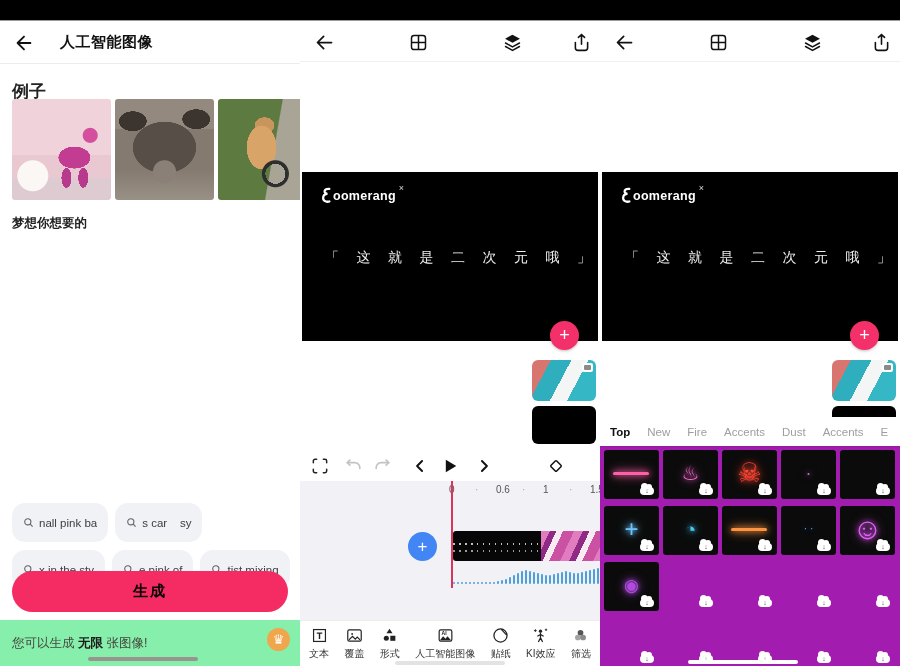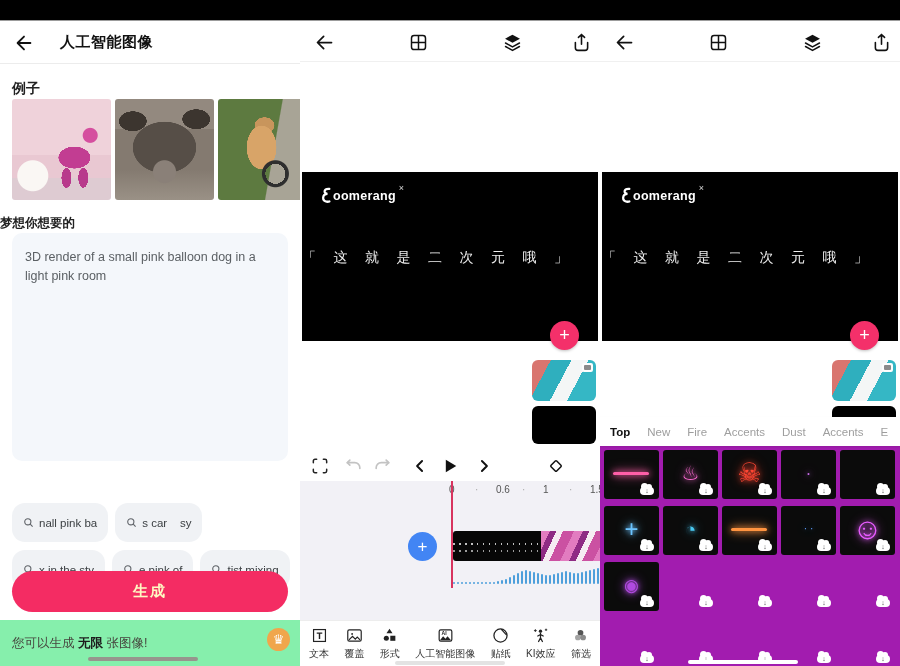--- a/index.html
+++ b/index.html
@@ -7,64 +7,64 @@
   body{font-family:"Liberation Sans","DejaVu Sans",sans-serif;-webkit-font-smoothing:antialiased}
   .stage{position:relative;width:900px;height:666px;overflow:hidden;background:#fff}
   .panel{position:absolute;top:0;height:666px;width:300px;overflow:hidden;background:#fff}
   .p-left{left:0}.p-mid{left:300px}.p-right{left:600px}
   .statusbar{position:absolute;left:0;top:0;width:100%;height:21px;background:#000;border-bottom:1px solid #9c9c9c;z-index:9}
 
   
   .header{position:absolute;top:22px;left:0;width:100%;height:42px;background:#fff;border-bottom:1px solid #ececec}
   .back-l{position:absolute;left:13px;top:10px;width:22px;height:22px}
   .page-title{position:absolute;left:60px;top:11px;font-size:15px;font-weight:700;color:#111;letter-spacing:.5px}
-  .ex-label{position:absolute;left:12px;top:80px;font-size:14px;color:#222;font-weight:700}
+  .ex-label{position:absolute;left:12px;top:80px;font-size:17px;color:#222;font-weight:700}
   .ex-row{position:absolute;left:12px;top:99px;display:flex;gap:4px}
   .ex-img{width:99px;height:101px;border-radius:3px;flex:0 0 auto}
   .img-balloon{background:
     radial-gradient(circle at 21% 76%, #faf7f4 0 15px, rgba(0,0,0,0) 16px),
     radial-gradient(circle at 79% 36%, #d54f9f 0 7px, rgba(0,0,0,0) 8px),
     radial-gradient(ellipse 16px 11px at 63% 58%, #c23d92 0 99%, rgba(0,0,0,0) 100%),
     radial-gradient(ellipse 5px 10px at 55% 78%, #b83a8c 0 99%, rgba(0,0,0,0) 100%),
     radial-gradient(ellipse 5px 10px at 72% 78%, #b83a8c 0 99%, rgba(0,0,0,0) 100%),
     linear-gradient(180deg,#efd2da 0 55%,#e9c8d2 55% 78%,#decbd2 78%)}
   .img-pig{background:
     radial-gradient(circle at 50% 72%, #8a8078 0 11px, rgba(0,0,0,0) 12px),
     radial-gradient(ellipse 32px 26px at 50% 48%, #564e47 0 98%, rgba(0,0,0,0) 100%),
     radial-gradient(ellipse 14px 10px at 18% 22%, #3c352f 0 98%, rgba(0,0,0,0) 100%),
     radial-gradient(ellipse 14px 10px at 82% 20%, #3c352f 0 98%, rgba(0,0,0,0) 100%),
     linear-gradient(180deg,#93897f 0 30%,#847a70 30% 70%,#9a9186)}
   .img-dog{background:
     radial-gradient(circle at 58% 74%, rgba(0,0,0,0) 0 10px, #2e2e2e 10px 13px, rgba(0,0,0,0) 14px),
     radial-gradient(ellipse 15px 22px at 44% 48%, #d8a468 0 98%, rgba(0,0,0,0) 100%),
     radial-gradient(ellipse 10px 8px at 47% 26%, #c8955c 0 98%, rgba(0,0,0,0) 100%),
     linear-gradient(100deg,#5d7a40 0 55%,#a8a496 56%)}
-  .prompt-label{position:absolute;left:0;top:215px;font-size:12.5px;color:#222;font-weight:700}
+  .prompt-label{position:absolute;left:12px;top:215px;font-size:12.5px;color:#222;font-weight:700}
   .prompt-box{position:absolute;left:12px;top:233px;width:276px;height:228px;background:#F4F7FB;border-radius:10px;padding:15px 13px;font-size:12.5px;line-height:1.5;color:#5b6064}
   .chips{position:absolute;left:12px;top:503px;width:282px;display:flex;flex-wrap:wrap;gap:8px 7px}
   .chip{height:39px;border-radius:13px;background:#F0F2F5;display:flex;align-items:center;gap:5px;padding:12px 11px;font-size:11.5px;color:#3c4043;white-space:pre}
-  .generate-btn{position:absolute;left:12px;top:571px;width:276px;height:41px;border-radius:21px;background:#F42C63;color:#fef9c3;font-size:15px;font-weight:700;display:flex;align-items:center;justify-content:center;letter-spacing:2px;border:none}
+  .generate-btn{position:absolute;left:12px;top:571px;width:276px;height:41px;border-radius:21px;background:#F42C63;color:#000000;font-size:15px;font-weight:700;display:flex;align-items:center;justify-content:center;letter-spacing:2px;border:none}
   .footer{position:absolute;left:0;top:620px;width:100%;height:46px;background:#86efac}
   .footer-text{position:absolute;left:12px;top:15px;font-size:12.5px;color:#46453e}
   .footer-text b{color:#1d1d1d}
   .crown-badge{position:absolute;right:10px;top:8px;width:23px;height:23px;border-radius:50%;background:#F0A64C;color:#fff;display:flex;align-items:center;justify-content:center;font-size:13px;line-height:1}
   .home-ind{position:absolute;border-radius:2px;z-index:11}
   .hi-left{left:88px;top:657px;width:110px;height:4px;background:#97958d}
   .hi-mid{left:95px;top:661px;width:110px;height:4px;background:#e3e3e3}
   .hi-right{left:88px;top:660px;width:110px;height:4px;background:#fff}
 
   
   .topbar{position:absolute;top:22px;left:0;width:100%;height:40px;background:#fff;border-bottom:1px solid #f0f0f0}
   .tb-ic{position:absolute;top:10px;width:21px;height:21px}
   .tb-back{left:14px}.tb-grid{left:108px}.tb-layers{left:202px}.tb-share{left:271px}
   .video{position:absolute;left:2px;top:172px;width:296px;height:169px;background:#000}
   .wm{position:absolute;left:18px;top:15px;display:flex;align-items:center;gap:1px;color:#fff}
   .wm-text{font-size:12.5px;font-weight:700;letter-spacing:.3px}
   .wm-x{position:relative;top:-8px;left:2px;font-size:9px;color:#ddd}
-  .sub{position:absolute;left:0;right:0;top:77px;text-align:left;color:#efefef;font-family:"Liberation Serif","DejaVu Serif",serif;font-size:14px;letter-spacing:7px;white-space:nowrap}
+  .sub{position:absolute;left:0;right:0;top:77px;text-align:right;color:#efefef;font-family:"Liberation Serif","DejaVu Serif",serif;font-size:14px;letter-spacing:7px;white-space:nowrap}
   .plus-pink{position:absolute;left:250px;top:321px;width:29px;height:29px;border-radius:50%;background:#F4306A;color:#fff;font-size:18px;font-weight:400;display:flex;align-items:center;justify-content:center;z-index:5;box-shadow:0 1px 3px rgba(0,0,0,.25)}
   .thumb{position:absolute;left:232px;width:64px;border-radius:6px}
   .thumb-color{top:360px;height:41px;z-index:4;background:
     linear-gradient(118deg,#d9756f 0 22%,#2fafbe 22% 46%,#f4f6f6 46% 66%,#35b7c5 66%)}
   .pip-badge{position:absolute;right:3px;top:3px;width:11px;height:9px;background:#fdfdfd;border-radius:2px;display:flex;align-items:center;justify-content:center}
   .pip-badge i{display:block;width:7px;height:5px;background:#8a8a8a;border-radius:1px}
   .thumb-black{top:406px;height:38px;background:#000;z-index:3}
 
   
   .controls{position:absolute;top:452px;left:0;width:100%;height:29px;background:#fff}
@@ -116,21 +116,20 @@
         </svg>
       <div class="page-title">人工智能图像</div>
     </div>
     <div class="ex-label">例子</div>
     <div class="ex-row">
       <div class="ex-img img-balloon"></div>
       <div class="ex-img img-pig"></div>
       <div class="ex-img img-dog"></div>
     </div>
     <div class="prompt-label">梦想你想要的</div>
-    <div class="prompt-box">3D render of a small pink balloon dog in a light pink room</div>
     <div class="chips">
       <div class="chip"><svg width="11" height="11" viewBox="0 0 16 16" fill="none" stroke="#5f6368" stroke-width="1.6">
             <circle cx="7" cy="7" r="4.5"></circle>
             <path d="M10.5 10.5L14 14"></path>
           </svg><span>nall pink ba</span></div>
       <div class="chip"><svg width="11" height="11" viewBox="0 0 16 16" fill="none" stroke="#5f6368" stroke-width="1.6">
             <circle cx="7" cy="7" r="4.5"></circle>
             <path d="M10.5 10.5L14 14"></path>
           </svg><span>s car    sy</span></div>
       <div class="chip"><svg width="11" height="11" viewBox="0 0 16 16" fill="none" stroke="#5f6368" stroke-width="1.6">

